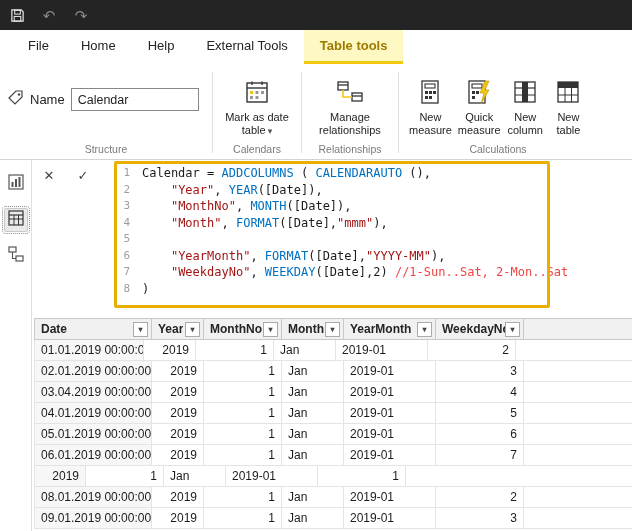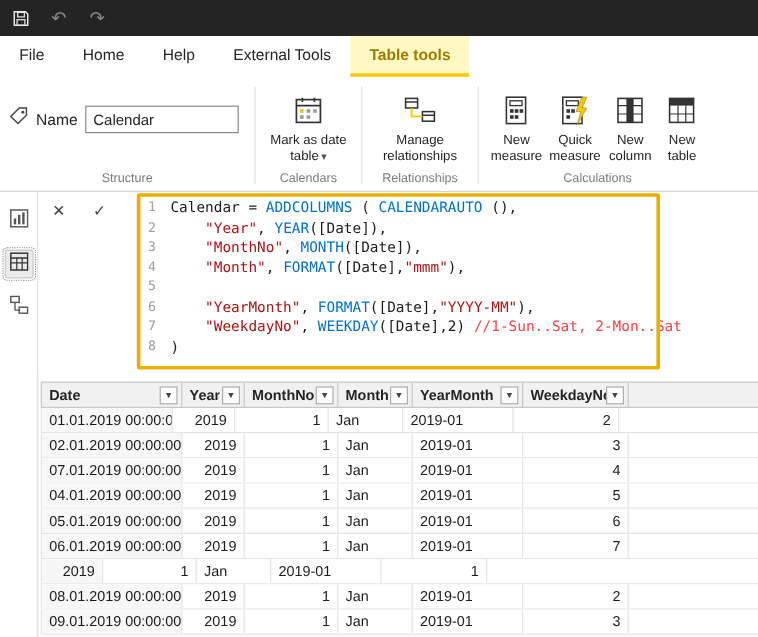--- a/index.html
+++ b/index.html
@@ -5,21 +5,21 @@
   * { margin:0; padding:0; box-sizing:border-box; }
   html,body { width:632px; height:531px; overflow:hidden;
     font-family:"Liberation Sans", sans-serif; background:#ffffff; color:#252423; }
 
   
   .titlebar { height:30px; background:#242424; display:flex; align-items:center; padding-left:8px; gap:14px; }
   .tb-icon { width:18px; height:18px; display:flex; align-items:center; justify-content:center; }
   .tb-glyph { font-size:15px; color:#8a8a8a; line-height:1; }
 
   
-  .menubar { height:34px; background:#ffffff; display:flex; align-items:stretch; }
+  .menubar { height:34px; background:#ffffff; display:flex; align-items:stretch; padding-left:12px; }
   .menu-tab { padding:0 16px; display:flex; align-items:center; font-size:13px; color:#252423; cursor:pointer; border-bottom:3px solid transparent; }
   .menu-tab.active { color:#9c7a00; font-weight:bold; background:#fef9c3; border-bottom:3px solid #f2c811; }
 
   
   .ribbon { height:96px; background:#ffffff; border-bottom:1px solid #d6d4d2; display:flex; align-items:stretch; padding-top:4px; }
   .rgroup { display:flex; flex-direction:column; }
   .rgroup-content { flex:1; display:flex; align-items:flex-start; padding:6px 8px 0 8px; }
   .rgroup-label { font-size:10.5px; color:#7a7a7a; text-align:center; padding-bottom:4px; }
   .rsep { width:1px; background:#e1dfdd; margin:4px 0 6px 0; }
 
@@ -306,21 +306,21 @@
           </div>
           <div class="tr">
             <div class="td" style="width: 118px; text-align: left;">02.01.2019 00:00:00</div>
             <div class="td" style="width: 52px; text-align: right;">2019</div>
             <div class="td" style="width: 78px; text-align: right;">1</div>
             <div class="td" style="width: 62px; text-align: left;">Jan</div>
             <div class="td" style="width: 92px; text-align: left;">2019-01</div>
             <div class="td" style="width: 88px; text-align: right;">3</div>
           </div>
           <div class="tr">
-            <div class="td" style="width: 118px; text-align: left;">07.01.2019 00:00:00</div>
+            <div class="td" style="width: 118px; text-align: left;">03.04.2019 00:00:00</div>
             <div class="td" style="width: 52px; text-align: right;">2019</div>
             <div class="td" style="width: 78px; text-align: right;">1</div>
             <div class="td" style="width: 62px; text-align: left;">Jan</div>
             <div class="td" style="width: 92px; text-align: left;">2019-01</div>
             <div class="td" style="width: 88px; text-align: right;">4</div>
           </div>
           <div class="tr">
             <div class="td" style="width: 118px; text-align: left;">04.01.2019 00:00:00</div>
             <div class="td" style="width: 52px; text-align: right;">2019</div>
             <div class="td" style="width: 78px; text-align: right;">1</div>

